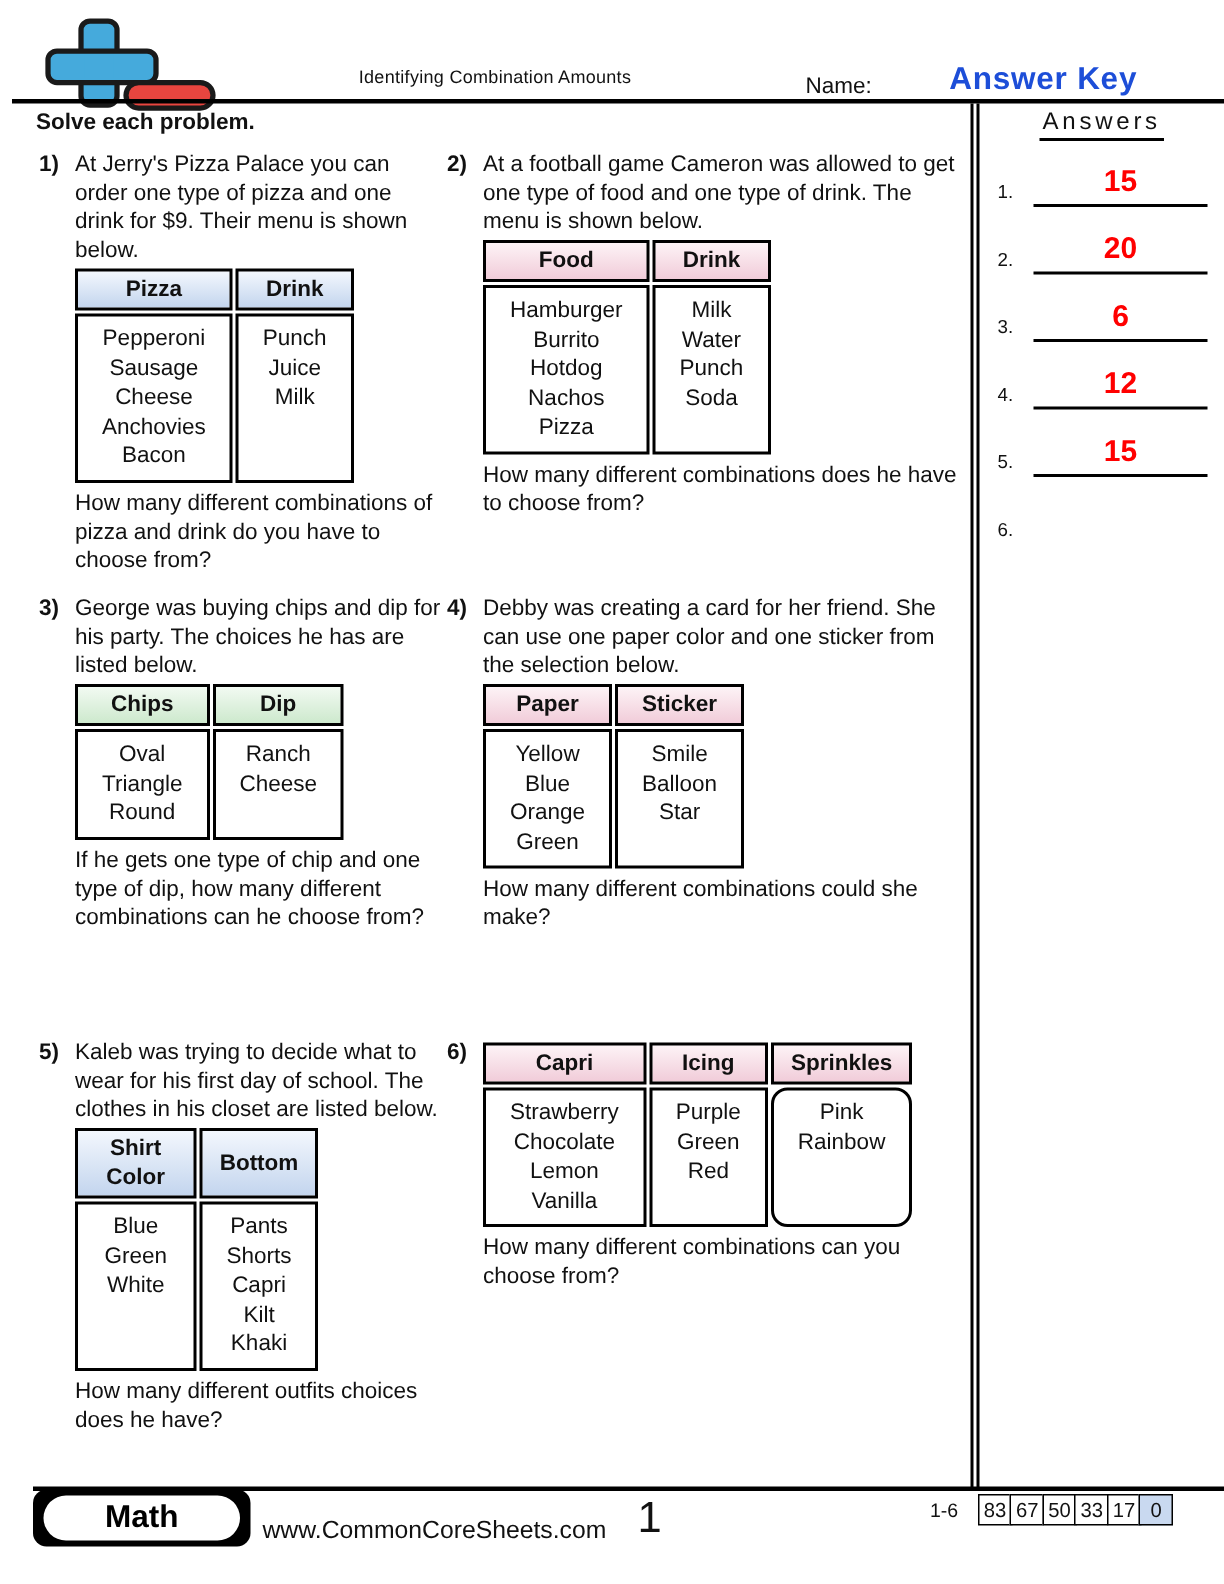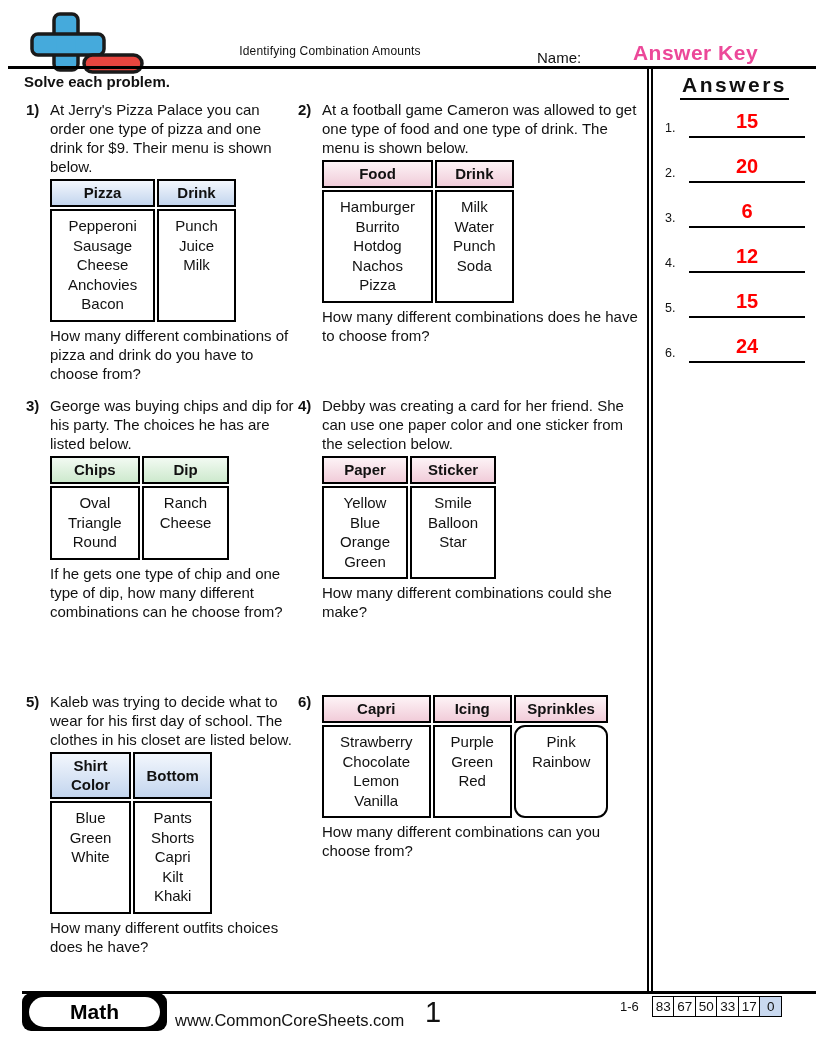--- a/index.html
+++ b/index.html
@@ -15,21 +15,21 @@
            font-size:12px; letter-spacing:0.2px; }
   .name-label { position:absolute; top:49px; left:537px; font-size:15px; }
   .answer-key { position:absolute; top:41px; left:618px; width:155px; text-align:center;
                 font-size:21px; font-weight:bold; letter-spacing:0.5px; }
   .top-line { position:absolute; top:66px; left:8px; right:0; height:3px; background:#000; }
   .instruction { position:absolute; top:73px; left:24px; font-size:15px; font-weight:bold; }
 
   
   .sidebar { position:absolute; left:647px; top:69px; height:923px; width:169px;
              border-left:6px double #000; }
-  .answers-heading { margin:4px auto 0; width:max-content; font-size:21px; font-weight:bold;
+  .answers-heading { margin:4px auto 0; width:max-content; font-size:16px; font-weight:normal;
                      letter-spacing:2.5px; border-bottom:2.5px solid #000; padding:0 2px 1px; }
   .answer-item { position:absolute; left:12px; width:148px; height:32px; }
   .answer-num { position:absolute; left:0; bottom:3px; font-size:12.5px; }
   .answer-line { position:absolute; left:24px; right:8px; bottom:0; height:100%;
                  border-bottom:2px solid #000; }
   .answer-value { position:absolute; left:0; right:0; bottom:3px; text-align:center;
                   font-weight:bold; font-size:20px; }
 
   
   .problem { position:absolute; display:flex; font-size:15px; line-height:19px; }
@@ -74,21 +74,21 @@
     <g stroke="#1a1a1a" stroke-width="3.5">
       <rect x="26" y="4" width="24" height="56" rx="6" fill="#45aadc"></rect>
       <rect x="4" y="24" width="72" height="21" rx="6" fill="#45aadc"></rect>
     </g>
     <rect x="28.5" y="26.5" width="19" height="16" stroke="none" fill="#45aadc"></rect>
     <rect x="56" y="45" width="58" height="17" rx="8.5" stroke="#1a1a1a" stroke-width="3.5" fill="#e8453f"></rect>
   </svg>
 
   <div class="title">Identifying Combination Amounts</div>
   <div class="name-label">Name:</div>
-  <div class="answer-key" id="answer-key" style="color: #ec4899;">Answer Key</div>
+  <div class="answer-key" id="answer-key" style="color: #1d4ed8;">Answer Key</div>
   <div class="top-line"></div>
   <div class="instruction">Solve each problem.</div>
 
   <div class="sidebar">
     <div class="answers-heading">Answers</div>
     <div id="answers-list">
         <div class="answer-item" style="top: 37px;">
           <span class="answer-num">1.</span>
           <div class="answer-line">
             <span class="answer-value" style="color: rgb(255, 0, 0);">15</span>
@@ -113,23 +113,20 @@
           </div>
         </div>
         <div class="answer-item" style="top: 217px;">
           <span class="answer-num">5.</span>
           <div class="answer-line">
             <span class="answer-value" style="color: rgb(255, 0, 0);">15</span>
           </div>
         </div>
         <div class="answer-item" style="top: 262px;">
           <span class="answer-num">6.</span>
-          <div class="answer-line">
-            <span class="answer-value" style="color: rgb(255, 0, 0);">24</span>
-          </div>
         </div>
       </div>
   </div>
 
   <div class="problem pos-0">
       <span class="pnum">1)</span>
       <div class="pbody">
         <div class="ptext">At Jerry's Pizza Palace you can order one type of pizza and one drink for $9. Their menu is shown below.</div>
         <table class="ptable">
           <thead>

